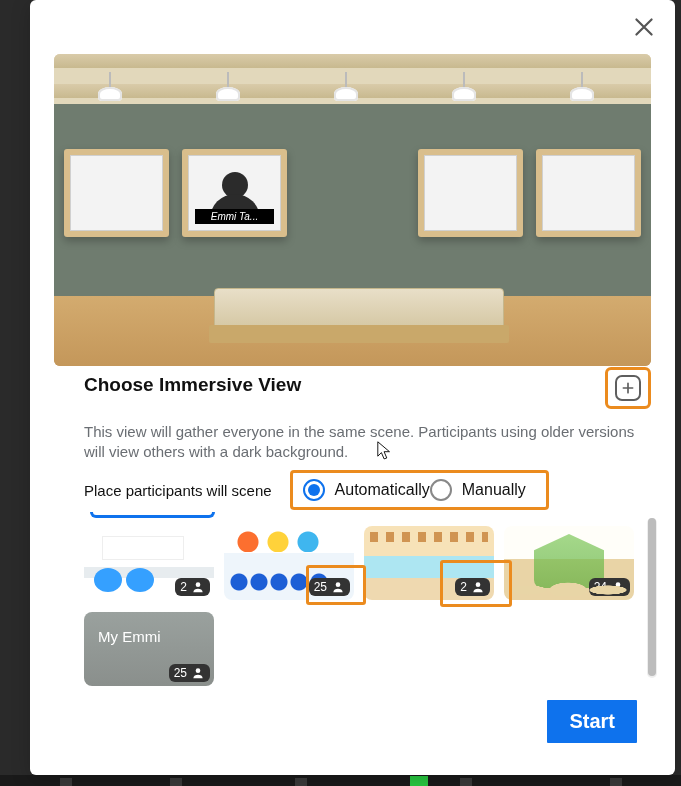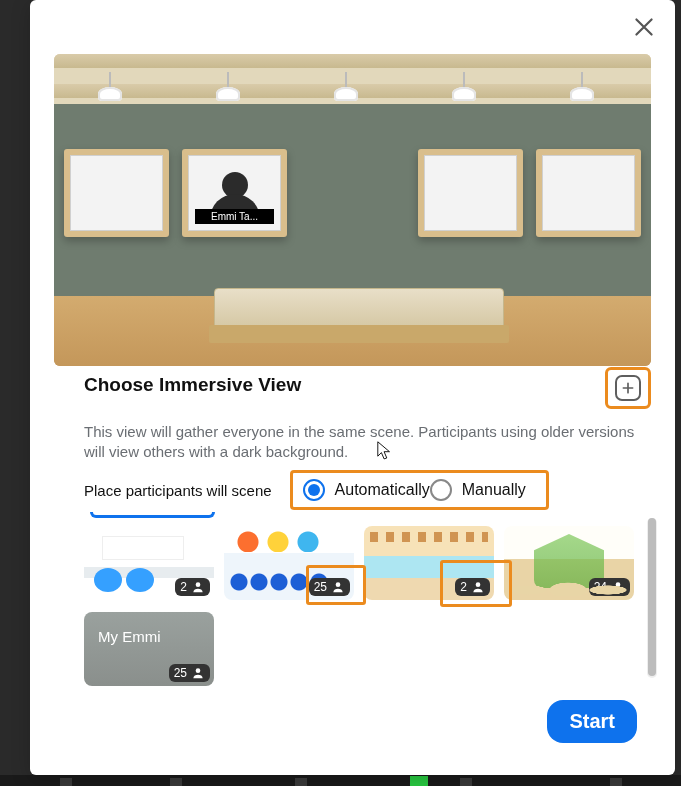--- a/index.html
+++ b/index.html
@@ -146,20 +146,21 @@
     position:absolute;
     bottom:0; left:0; right:0;
     background:#000;
     color:#fff;
     font-size:10px;
     text-align:center;
     padding:2px 12px;
     white-space:nowrap;
     overflow:hidden;
     text-overflow:ellipsis;
+    font-style:italic;
   }
 
   
   .heading {
     position:absolute;
     left: 54px;
     top: 374px;
     font-size: 19px;
     font-weight: 700;
     color:#111;
@@ -338,21 +339,21 @@
   .start-btn {
     position:absolute;
     right:38px;
     bottom:32px;
     background:#0e72ed;
     color:#fff;
     font-size:20px;
     font-weight:600;
     padding:10px 22px;
     border:none;
-    border-radius:16px;
+    border-radius:1px;
     cursor:pointer;
   }
 
   
   .bottom-bar {
     position:absolute;
     left:0; bottom:0;
     width:681px; height:11px;
     background:#1a1a1a;
   }

